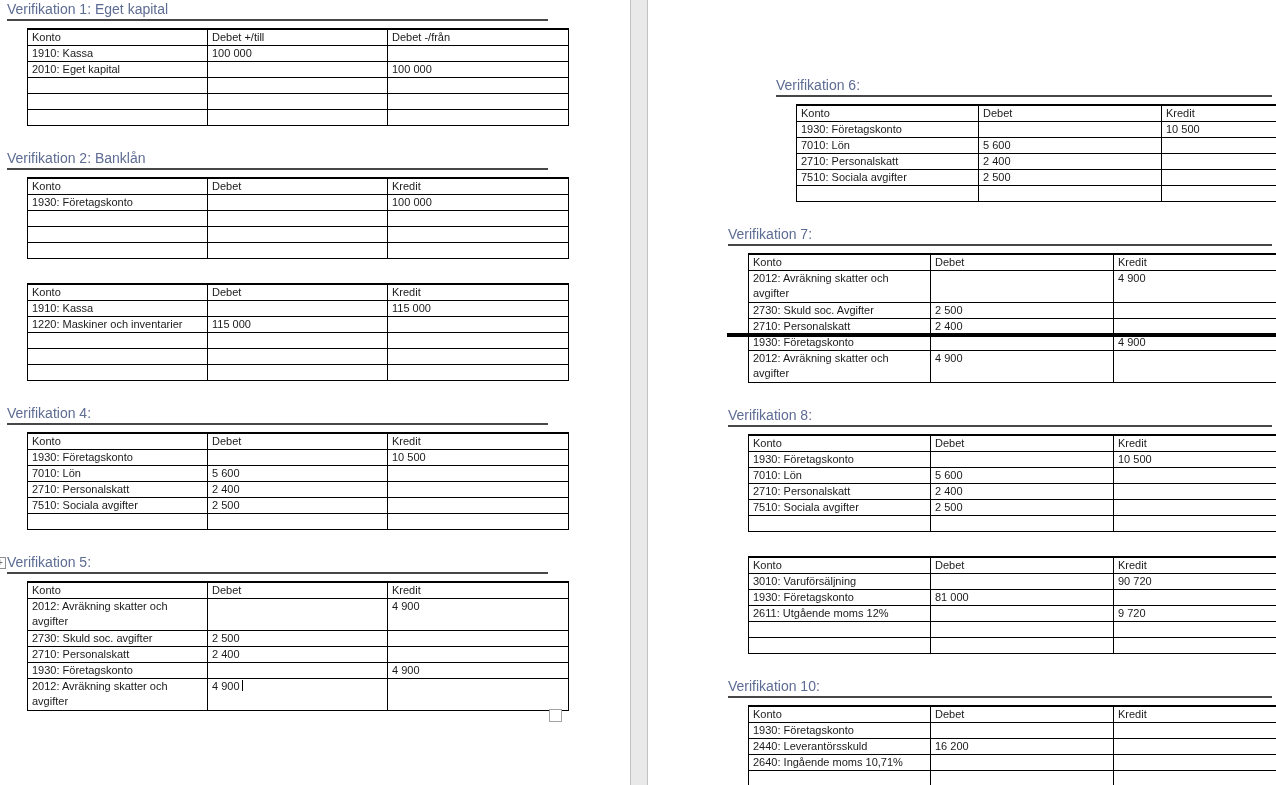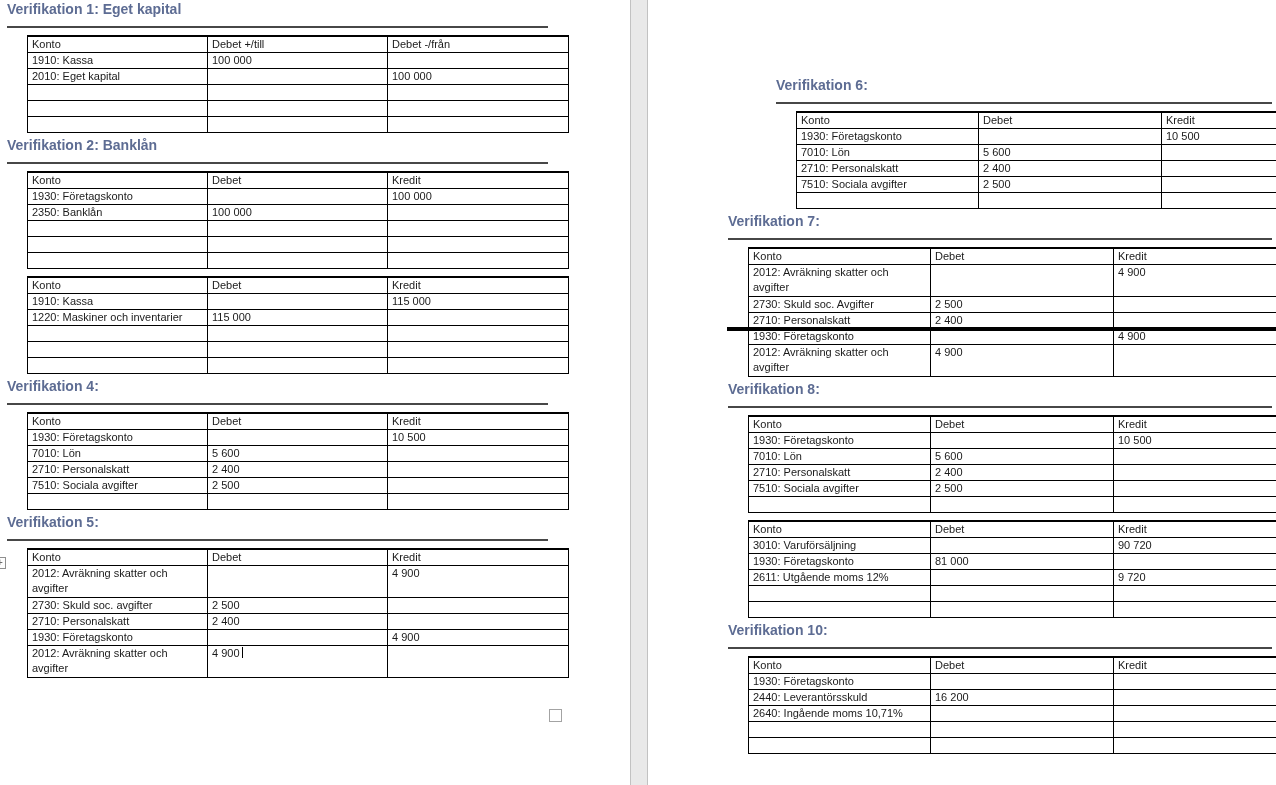--- a/index.html
+++ b/index.html
@@ -8,26 +8,26 @@
             overflow:hidden; font-family:"Liberation Sans", sans-serif; }
   .page { position:absolute; top:0; height:785px; background:#fff; overflow:hidden; }
   .page-left  { left:0;   width:630px; }
   .page-right { left:648px; width:628px; }
   .page-gap { position:absolute; left:630px; top:0; width:18px; height:785px;
               background:#e9e9e9; border-left:1px solid #c2c2c2; border-right:1px solid #c2c2c2; }
   .content { position:absolute; }
   .left-content  { left:7px;  top:1px; width:541px; }
   .right-content { left:80px; top:0;   width:544px; }
 
-  section.vsec { margin-top:4px; }
+  section.vsec { margin-top:24px; }
   .left-content section.vsec:first-child { margin-top:0; }
   .right-content section.vsec:first-child { margin-top:77px;margin-left:48px; }
 
-  h2.vhead { font-size:14px; line-height:17px; font-weight:bold; color:#5d6c93;
-             padding-bottom:8px; border-bottom:2px solid #474747; }
+  h2.vhead { font-size:14px; line-height:17px; font-weight:normal; color:#5d6c93;
+             padding-bottom:1px; border-bottom:2px solid #474747; }
 
   .twrap { position:relative; margin-top:7px;padding-left:20px; }
   table.vtable { border-collapse:collapse; table-layout:fixed; width:100%;
                  border:1px solid #000; border-top-width:2px; }
   table.vtable td { border:1px solid #000; vertical-align:top; padding:0 4px;
                     font-size:11px; line-height:15px; height:16px; color:#1a1a1a;
                     font-family:"Liberation Sans", sans-serif; overflow:hidden; }
   tr.hdr td { height:16px; }
   tr.tall td { height:32px; }
   .caret { display:inline-block; width:1px; height:11px; background:#000;
@@ -105,25 +105,20 @@
                   <td><span>Konto</span></td>
                   <td><span>Debet</span></td>
                   <td><span>Kredit</span></td>
                 </tr>
                 <tr class="">
                   <td><span>1930: Företagskonto</span></td>
                   <td><span></span></td>
                   <td><span>100 000</span></td>
                 </tr>
                 <tr class="">
-                  <td><span>2350: Banklån</span></td>
-                  <td><span>100 000</span></td>
-                  <td><span></span></td>
-                </tr>
-                <tr class="">
                   <td><span></span></td>
                   <td><span></span></td>
                   <td><span></span></td>
                 </tr>
                 <tr class="">
                   <td><span></span></td>
                   <td><span></span></td>
                   <td><span></span></td>
                 </tr>
                 <tr class="">

